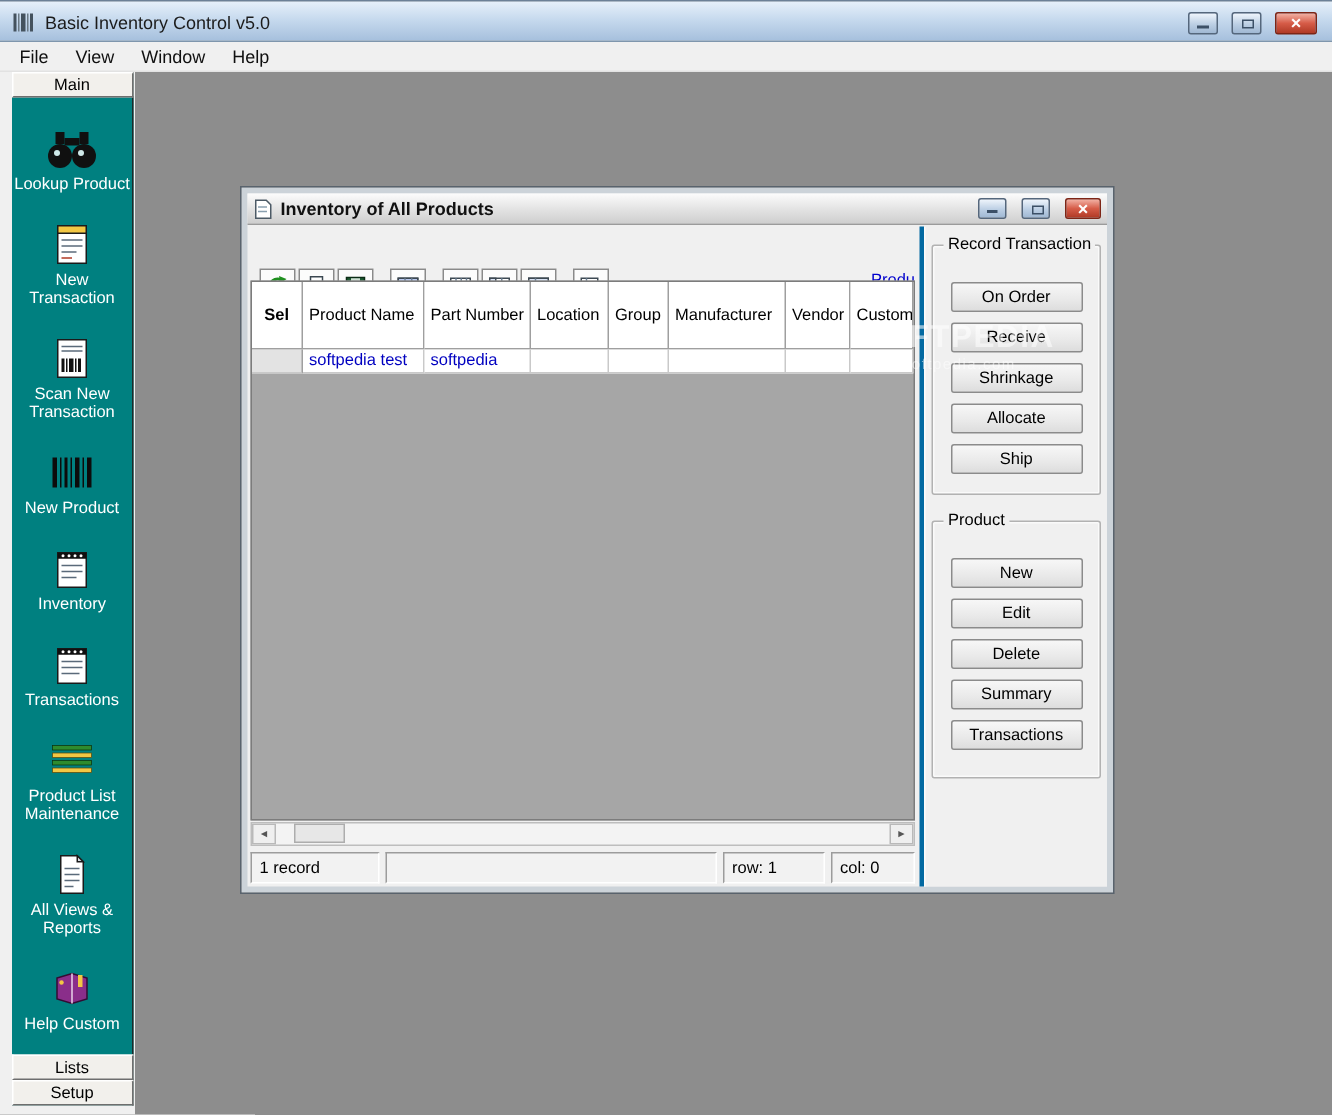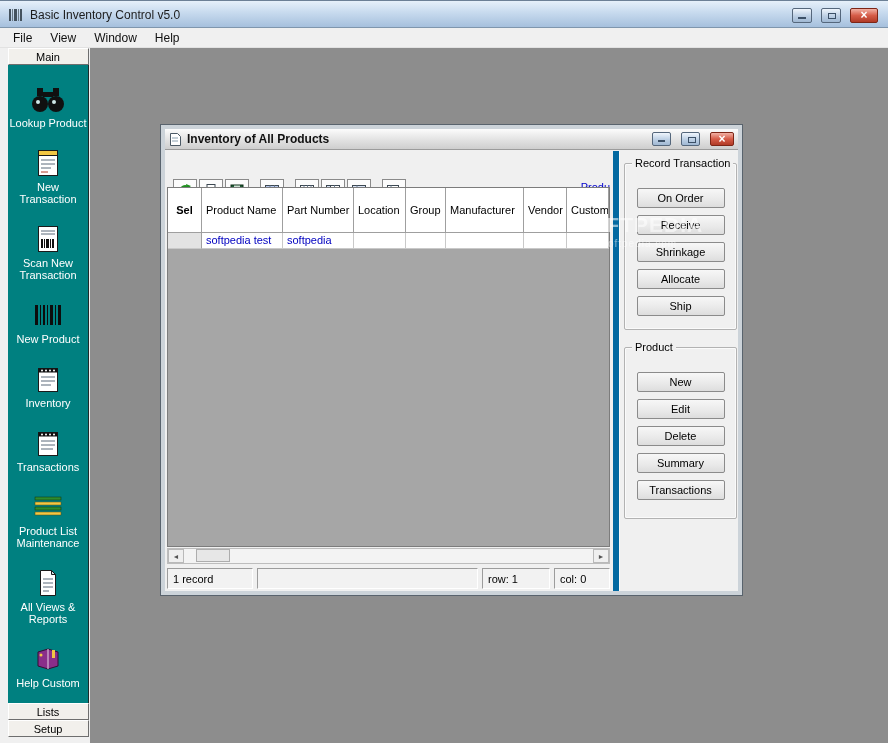--- a/index.html
+++ b/index.html
@@ -139,21 +139,21 @@
   .status-panel {
     background:#f2f2f2; border:1px solid; border-color:#9c9c9c #ffffff #ffffff #9c9c9c;
     font-size:11px; color:#000; display:flex; align-items:center; padding-left:5px;
     overflow:hidden; white-space:nowrap;
   }
   .sp-records { width:86px; } .sp-msg { flex:1; } .sp-row { width:68px; } .sp-col { width:56px; }
 
   
   .panel {
     position:absolute; right:0; top:0; width:125px; bottom:0;
-    background:#f0f0f0; border-left:6px solid #0369a1; box-shadow:inset 1px 0 0 #fbfbfb;
+    background:#f0f0f0; border-left:3px solid #0369a1; box-shadow:inset 1px 0 0 #fbfbfb;
   }
   .groupbox { position:absolute; left:5px; width:113px; border:1px solid #b2b2b2; border-radius:2px; box-shadow:inset 0 0 0 1px #fafafa; }
   .gb1 { top:12px; height:167px; }
   .gb2 { top:196px; height:172px; }
   .gb-label { position:absolute; top:-7px; left:7px; background:#f0f0f0; padding:0 3px; font-size:11px; color:#000; }
   .pbtn {
     display:block; width:88px; height:20px; margin:7px auto 0;
     background:linear-gradient(180deg,#f7f7f7,#e9e9e9 60%,#dddddd);
     border:1px solid #8b8b8b; border-radius:2px;
     font-size:11px; color:#000; text-align:center; line-height:18px;

